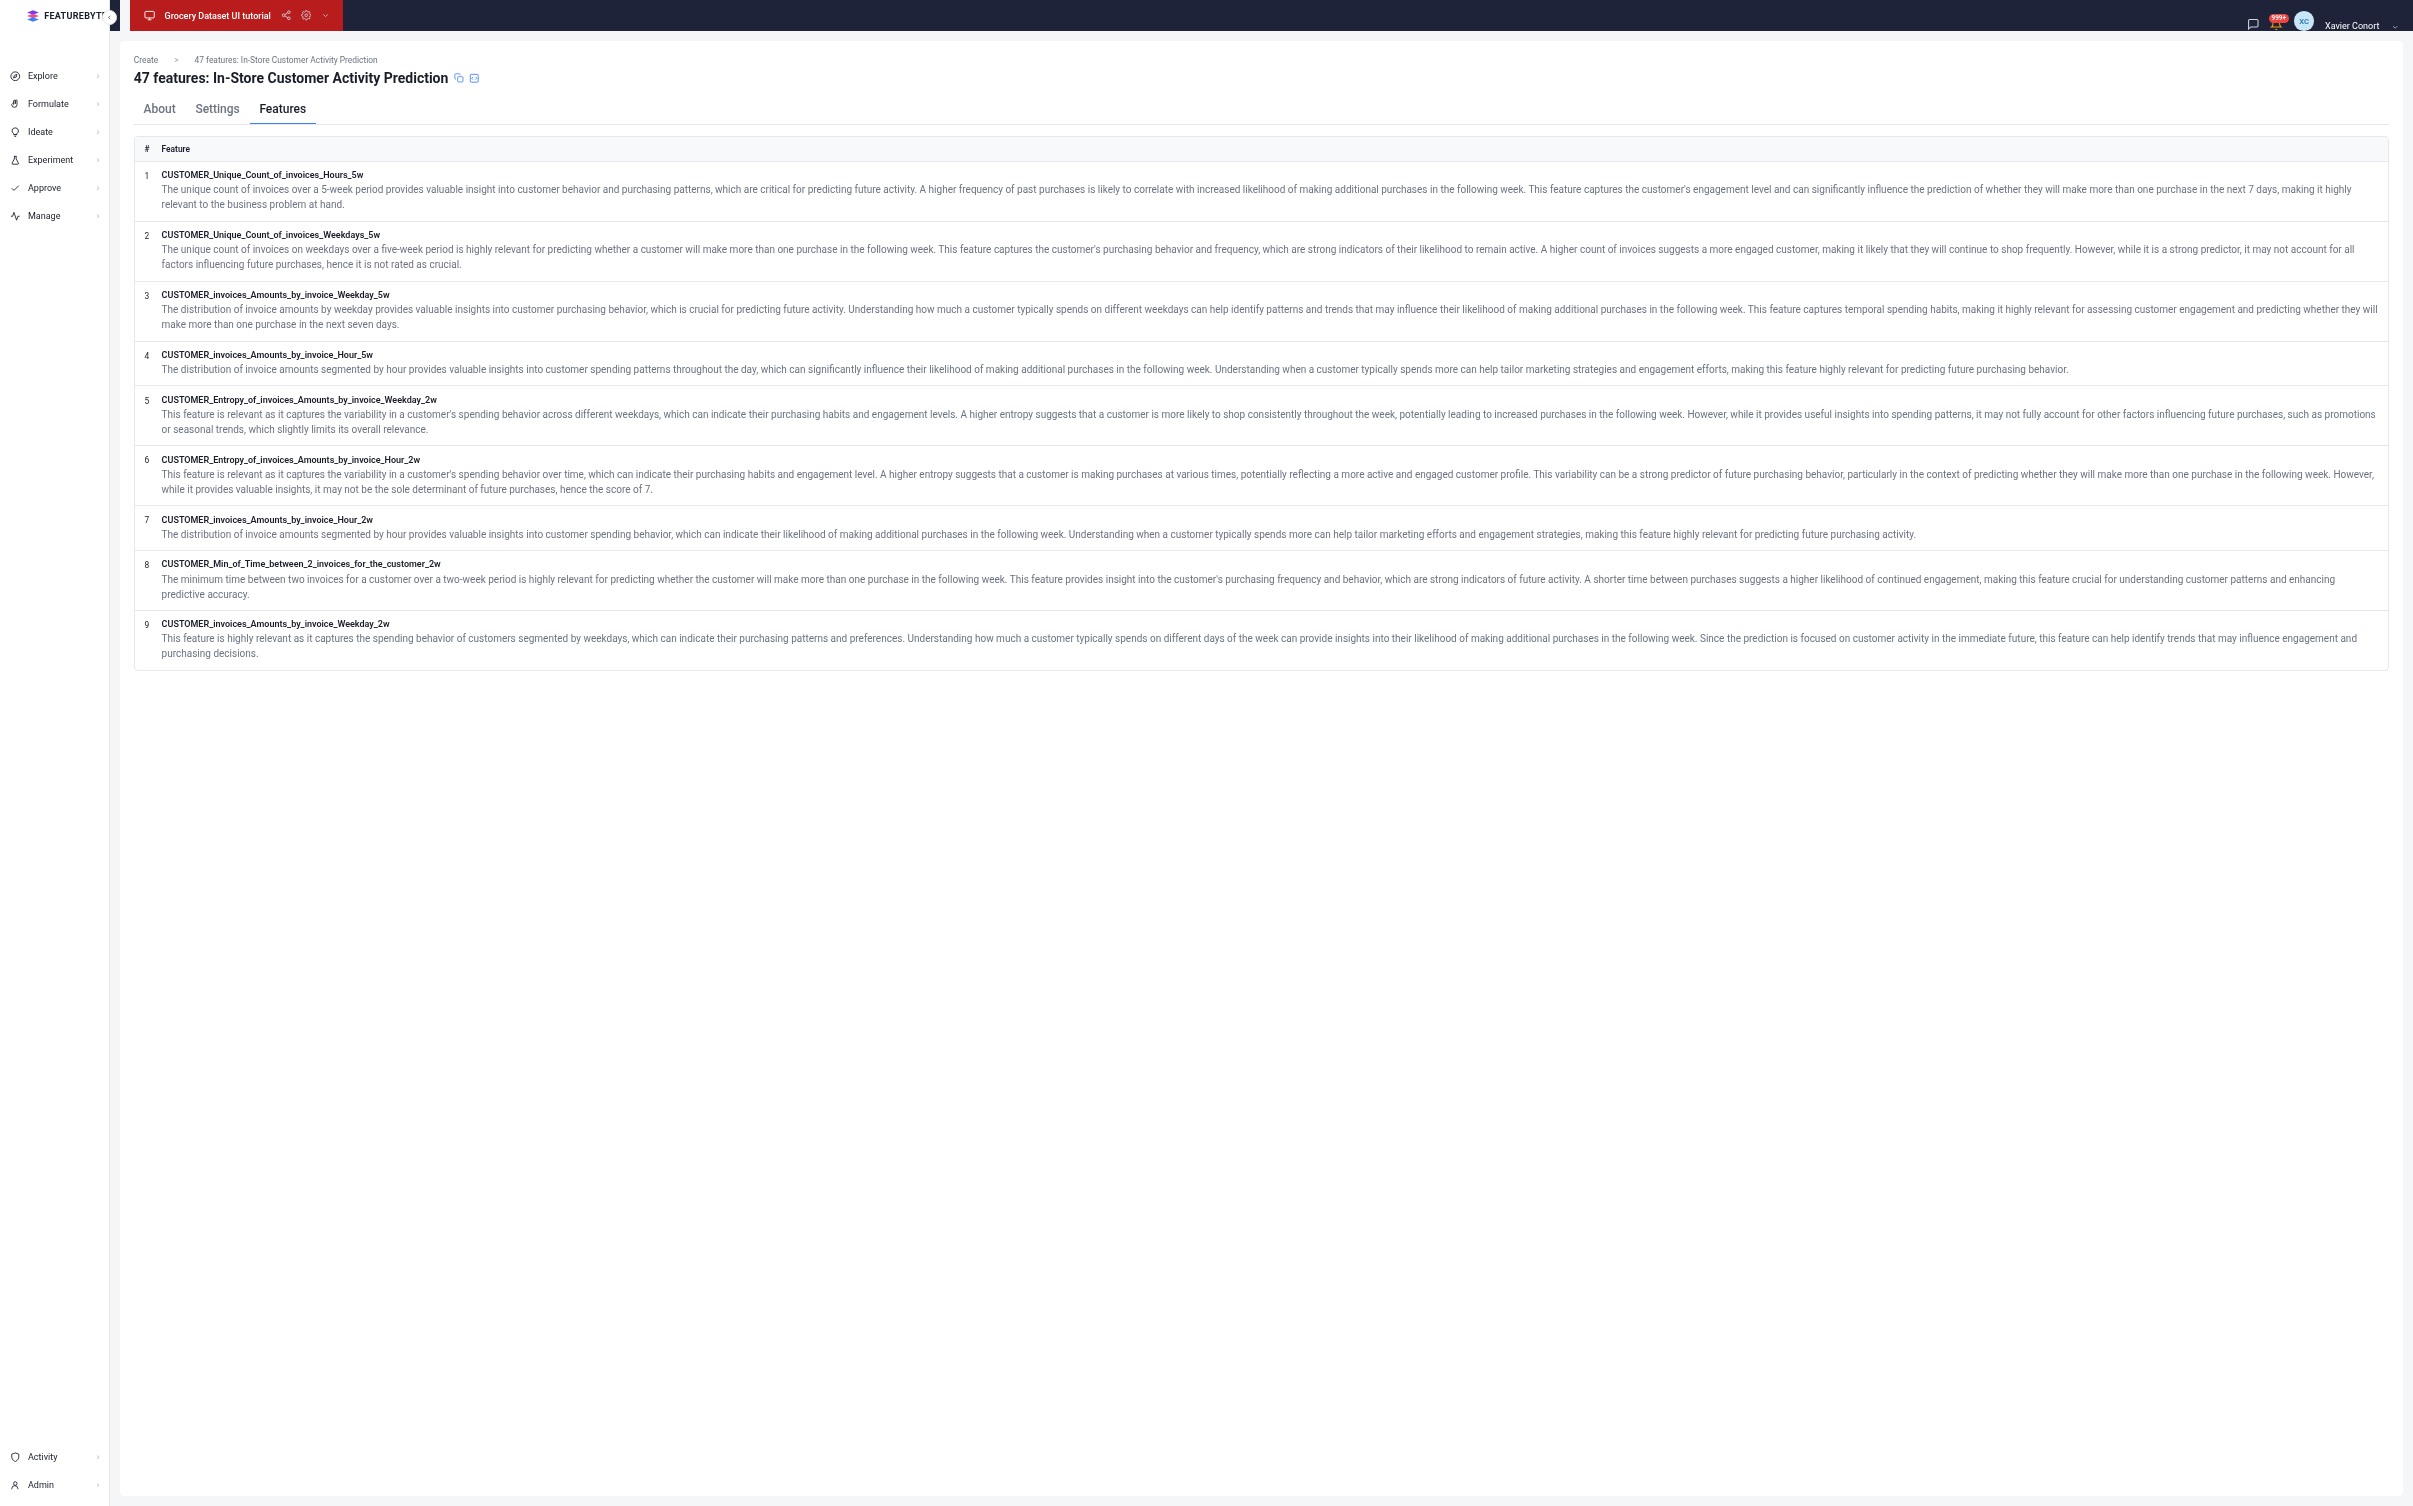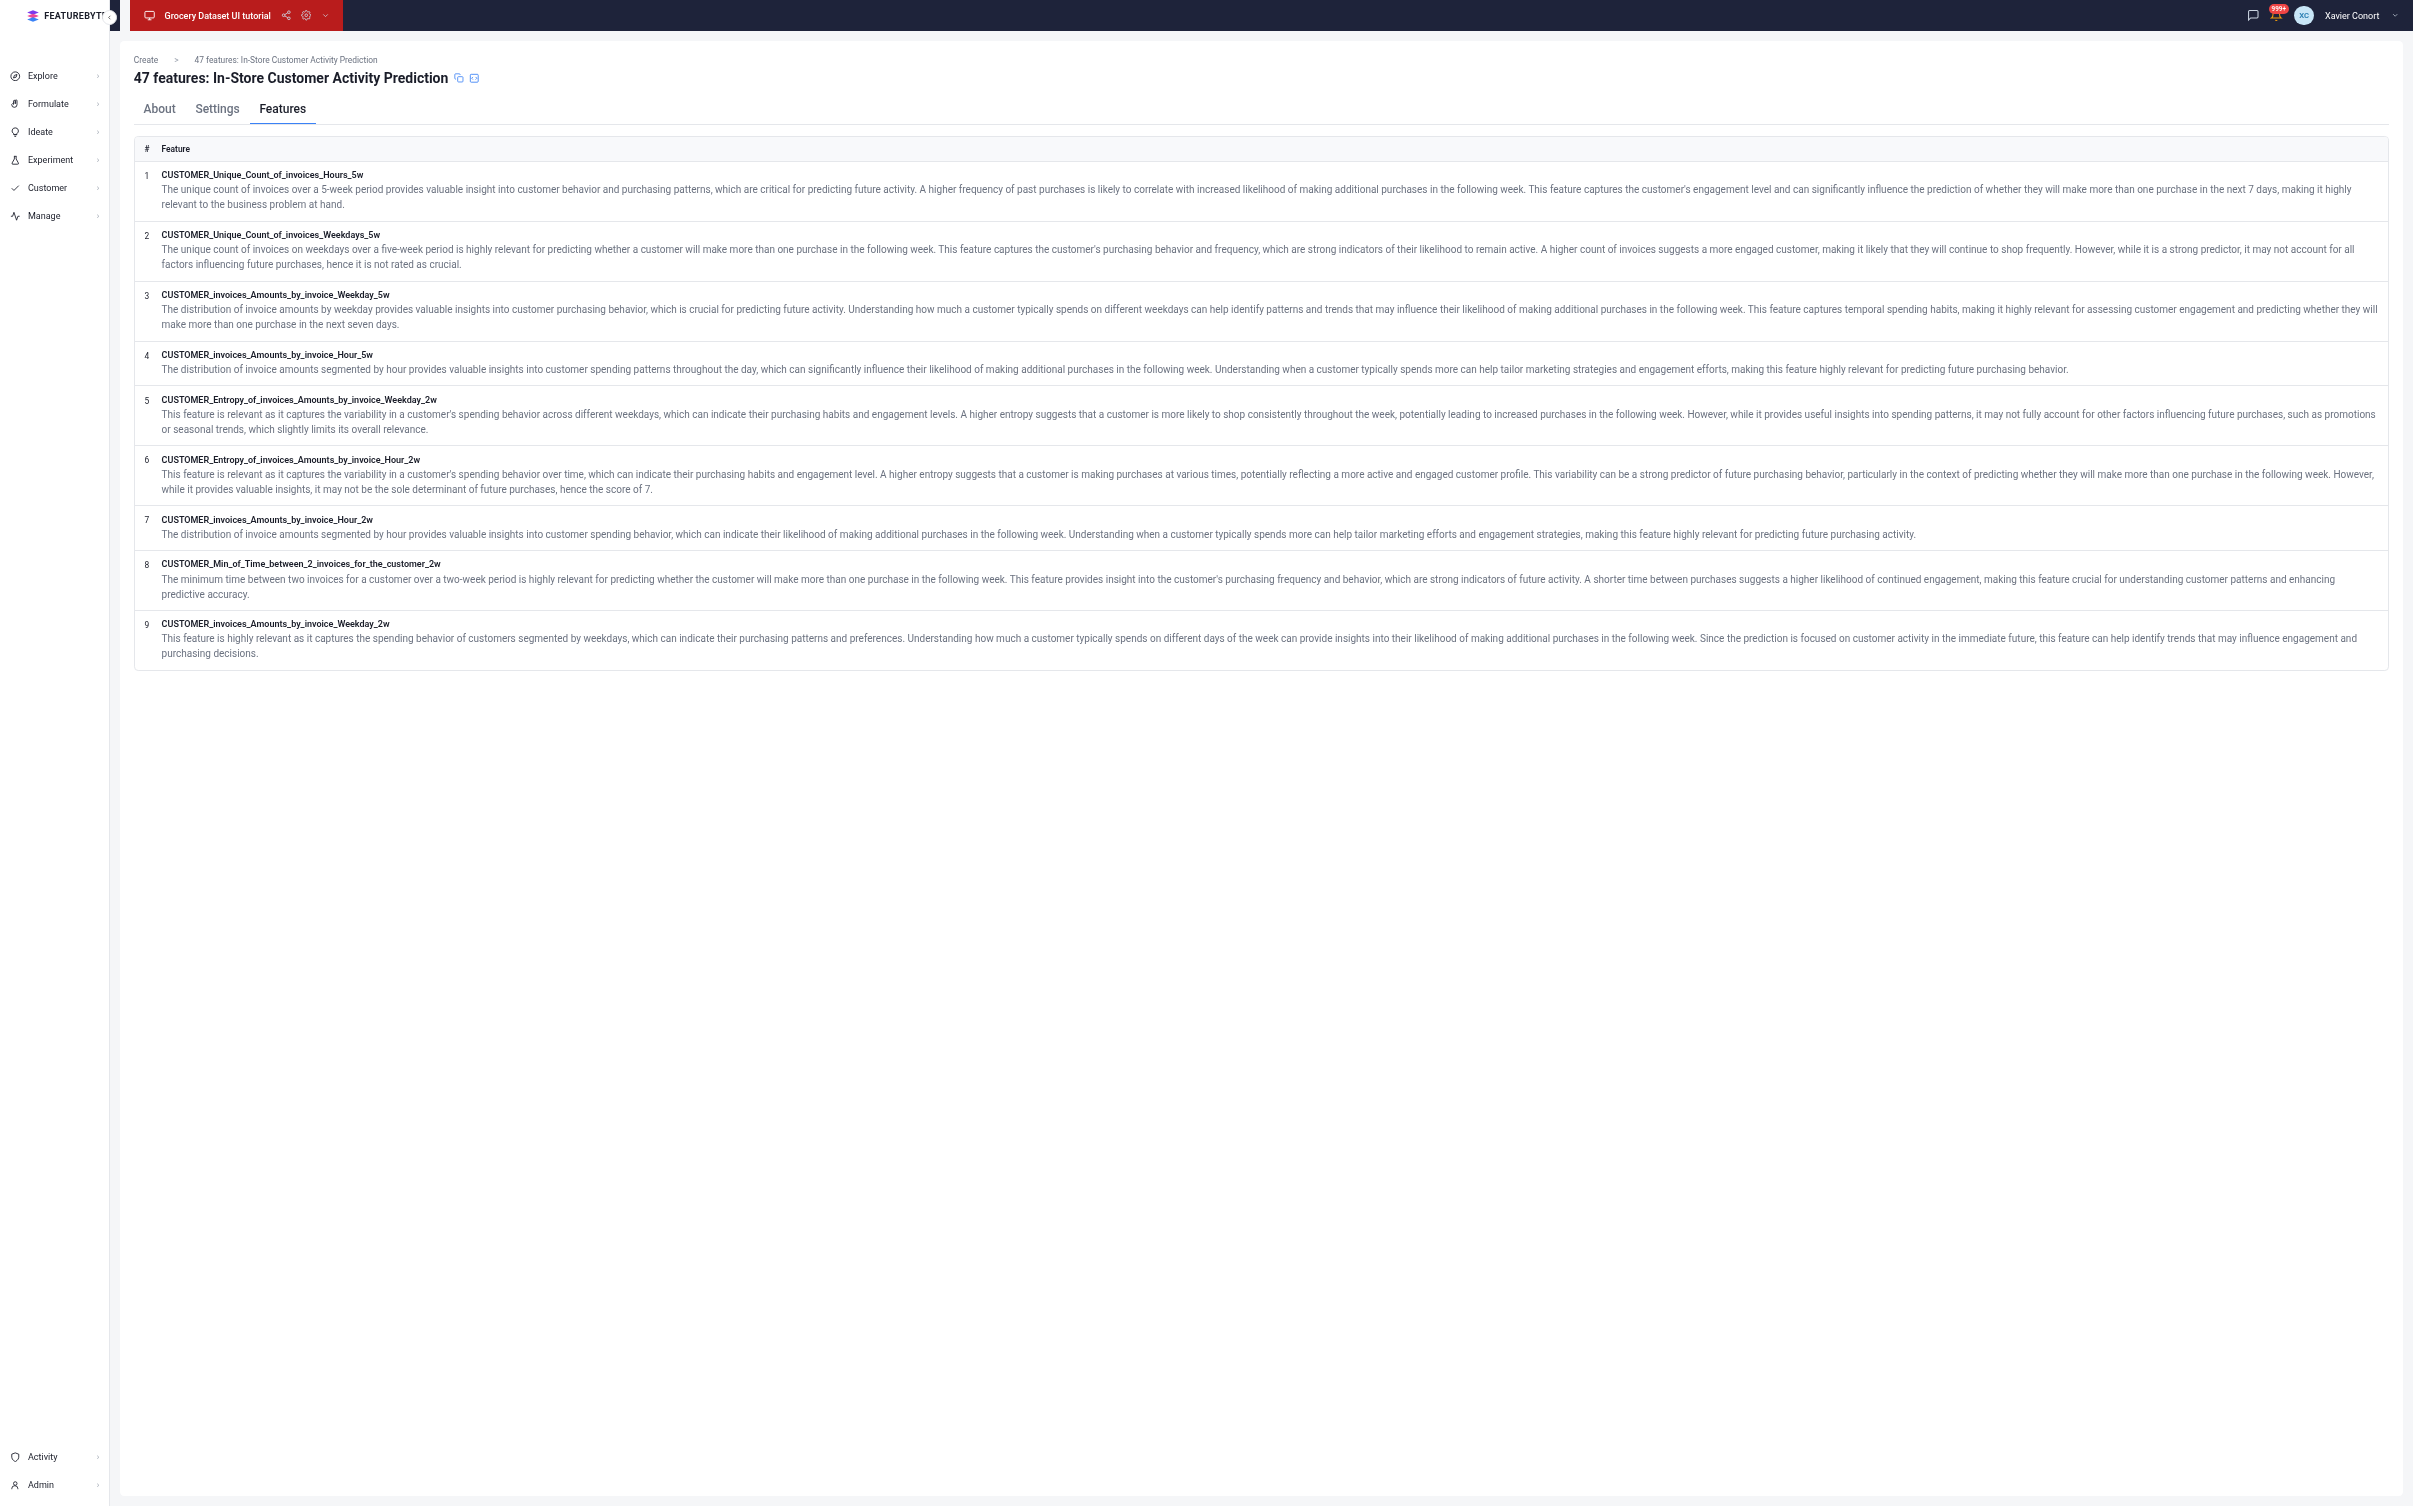--- a/index.html
+++ b/index.html
@@ -109,21 +109,21 @@
       background: #1e233a;
       height: 31px;
       flex-shrink: 0;
       width: 9.8px;
     }
     .topbar-dark {
       background: #1e233a;
       flex: 1;
       height: 31px;
       display: flex;
-      align-items: center;
+      align-items: flex-end;
       justify-content: flex-end;
       padding-right: 14px;
       gap: 11.2px;
     }
     .topbar-icon { color: #cbd5e1; cursor: pointer; display: inline-flex; position: relative; }
     .notif-badge {
       position: absolute;
       top: -4.9px; right: -5.6px;
       background: #ef4444;
       color: #fff;
@@ -323,21 +323,21 @@
         </span>
         <span class="chevron">›</span>
       </div>
       <div class="sidebar-item">
         <span class="si-left">
           <span class="si-icon">
             <svg width="10.5" height="10.5" viewBox="0 0 24 24" fill="none" stroke="currentColor" stroke-width="2">
                 <polyline points="20 6 9 17 4 12"></polyline>
               </svg>
           </span>
-          <span>Customer</span>
+          <span>Approve</span>
         </span>
         <span class="chevron">›</span>
       </div>
       <div class="sidebar-item">
         <span class="si-left">
           <span class="si-icon">
             <svg width="10.5" height="10.5" viewBox="0 0 24 24" fill="none" stroke="currentColor" stroke-width="2">
                 <polyline points="22 12 18 12 15 21 9 3 6 12 2 12"></polyline>
               </svg>
           </span>

